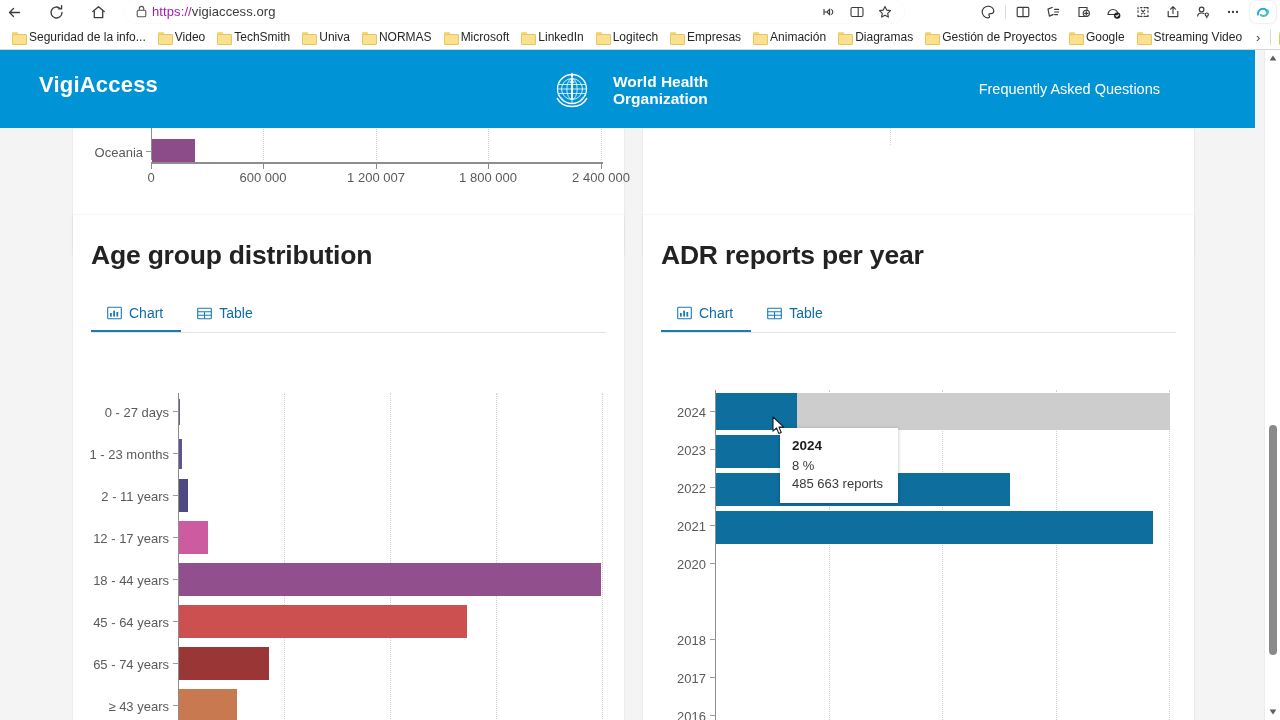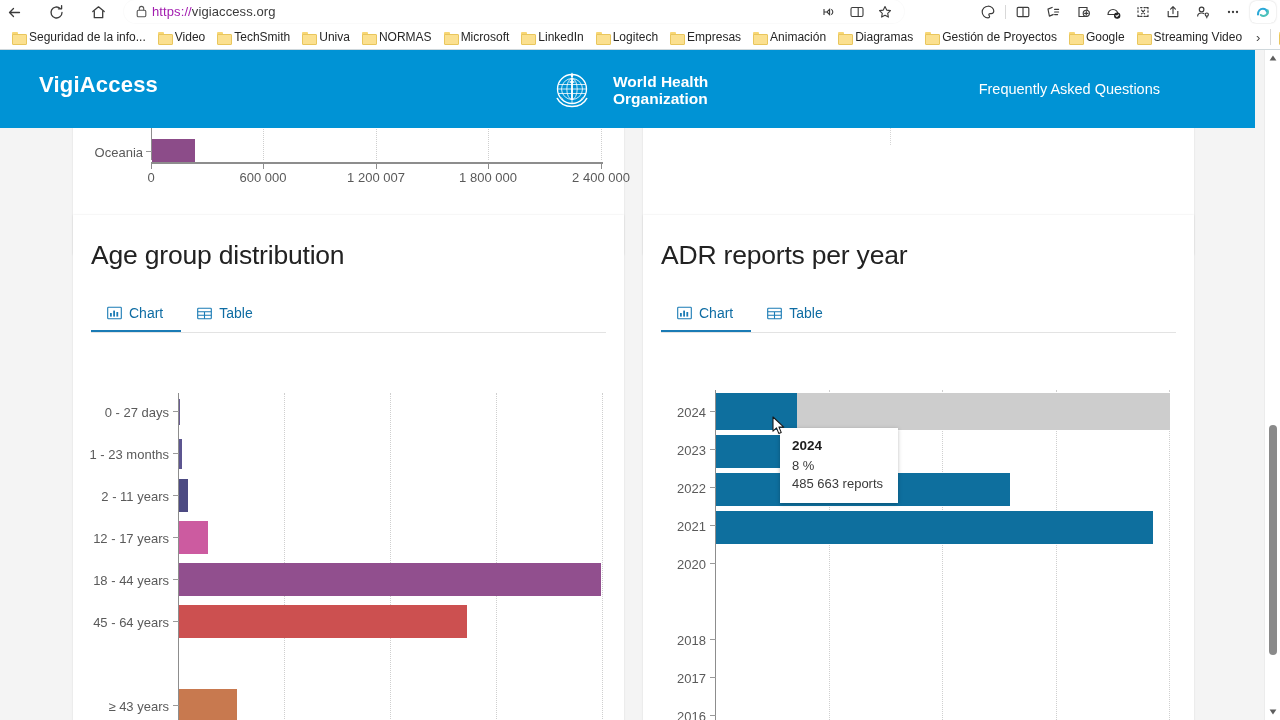--- a/index.html
+++ b/index.html
@@ -107,21 +107,21 @@
     position: absolute; background: #ffffff;
     box-shadow: 0 0 2px rgba(0,0,0,0.10);
   }
   #card-region { left: 73px; top: -60px; width: 551px; height: 265px; }
   #card-sex    { left: 643px; top: -60px; width: 551px; height: 265px; }
   #card-age    { left: 73px; top: 165px; width: 551px; height: 520px; }
   #card-year   { left: 643px; top: 165px; width: 551px; height: 520px; }
 
   .card-title {
     position: absolute; left: 18px; top: 25px;
-    font-size: 26.5px; color: #222; font-weight: normal;
+    font-size: 26.5px; color: #222; font-weight: bold;
     letter-spacing: -0.2px;
   }
   .tabs {
     position: absolute; left: 18px; top: 80px; width: 515px; height: 38px;
     border-bottom: 1px solid #e3e3e3;
     display: flex; align-items: flex-start;
   }
   .tab {
     display: flex; align-items: center; gap: 7px;
     height: 36px; padding: 0 18px 0 16px;
@@ -462,20 +462,25 @@
       <div class="hrow" style="top:170px; height:34px;">
         <div class="hlabel" style="right:calc(100% + 9px);">18 - 44 years</div>
         <div class="tickmark" style="left:-5px; top:16px;"></div>
         <div class="bar" style="left:1px; top:0px; width:422px; height:33px; background:#914f8e;"></div>
       </div>
       <div class="hrow" style="top:212px; height:34px;">
         <div class="hlabel" style="right:calc(100% + 9px);">45 - 64 years</div>
         <div class="tickmark" style="left:-5px; top:16px;"></div>
         <div class="bar" style="left:1px; top:0px; width:288px; height:33px; background:#cc5050;"></div>
       </div>
+      <div class="hrow" style="top:254px; height:34px;">
+        <div class="hlabel" style="right:calc(100% + 9px);">65 - 74 years</div>
+        <div class="tickmark" style="left:-5px; top:16px;"></div>
+        <div class="bar" style="left:1px; top:0px; width:90px; height:33px; background:#9b3636;"></div>
+      </div>
       <div class="hrow" style="top:296px; height:34px;">
         <div class="hlabel" style="right:calc(100% + 9px);">≥ 43 years</div>
         <div class="tickmark" style="left:-5px; top:16px;"></div>
         <div class="bar" style="left:1px; top:0px; width:58px; height:33px; background:#c8794f;"></div>
       </div>
 
     </div>
   </div>
 
   <div class="card" id="card-year">

